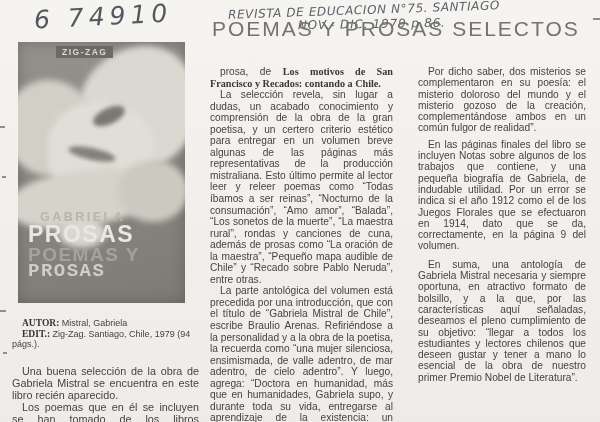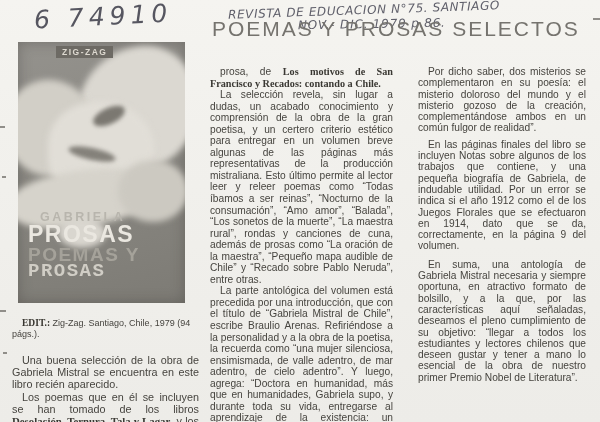--- a/index.html
+++ b/index.html
@@ -79,20 +79,21 @@
     <div class="blob d2"></div>
     <div class="publisher-badge">ZIG-ZAG</div>
     <p class="cover-line cov-author1">GABRIELA</p>
     <p class="cover-line cov-author2">PROSAS</p>
     <p class="cover-line cov-title1">POEMAS Y</p>
     <p class="cover-line cov-title2">PROSAS</p>
     <p class="cover-line cov-title3">SELECTOS</p>
   </div>
 
   <div class="col col-left">
+    <p class="meta"><span class="mlabel">AUTOR:</span><span> Mistral, Gabriela</span></p>
     <p class="meta"><span class="mlabel">EDIT.:</span><span> Zig-Zag. Santiago, Chile, 1979 (94 págs.).</span></p>
     <p class="first-body">Una buena selección de la obra de Gabriela Mistral se encuentra en este libro recién aparecido.</p>
     <p><span>Los poemas que en él se incluyen se han tomado de los libros </span><span class="bserif">Desolación, Ternura, Tala y Lagar</span><span>, y los trabajos en</span></p>
   </div>
 
   <div class="col col-middle">
     <p><span>prosa, de </span><span class="bserif">Los motivos de San Francisco y Recados: contando a Chile.</span></p>
     <p>La selección revela, sin lugar a dudas, un acabado conocimiento y comprensión de la obra de la gran poetisa, y un certero criterio estético para entregar en un volumen breve algunas de las páginas más representativas de la producción mistraliana. Esto último permite al lector leer y releer poemas como “Todas íbamos a ser reinas”, “Nocturno de la consumación”, “Amo amor”, “Balada”, “Los sonetos de la muerte”, “La maestra rural”, rondas y canciones de cuna, además de prosas como “La oración de la maestra”, “Pequeño mapa audible de Chile” y “Recado sobre Pablo Neruda”, entre otras.</p>
     <p>La parte antológica del volumen está precedida por una introducción, que con el título de “Gabriela Mistral de Chile”, escribe Braulio Arenas. Refiriéndose a la personalidad y a la obra de la poetisa, la recuerda como “una mujer silenciosa, ensimismada, de valle adentro, de mar adentro, de cielo adentro”. Y luego, agrega: “Doctora en humanidad, más que en humanidades, Gabriela supo, y durante toda su vida, entregarse al aprendizaje de la existencia: un aprender callado y sin vana</p>
   </div>

